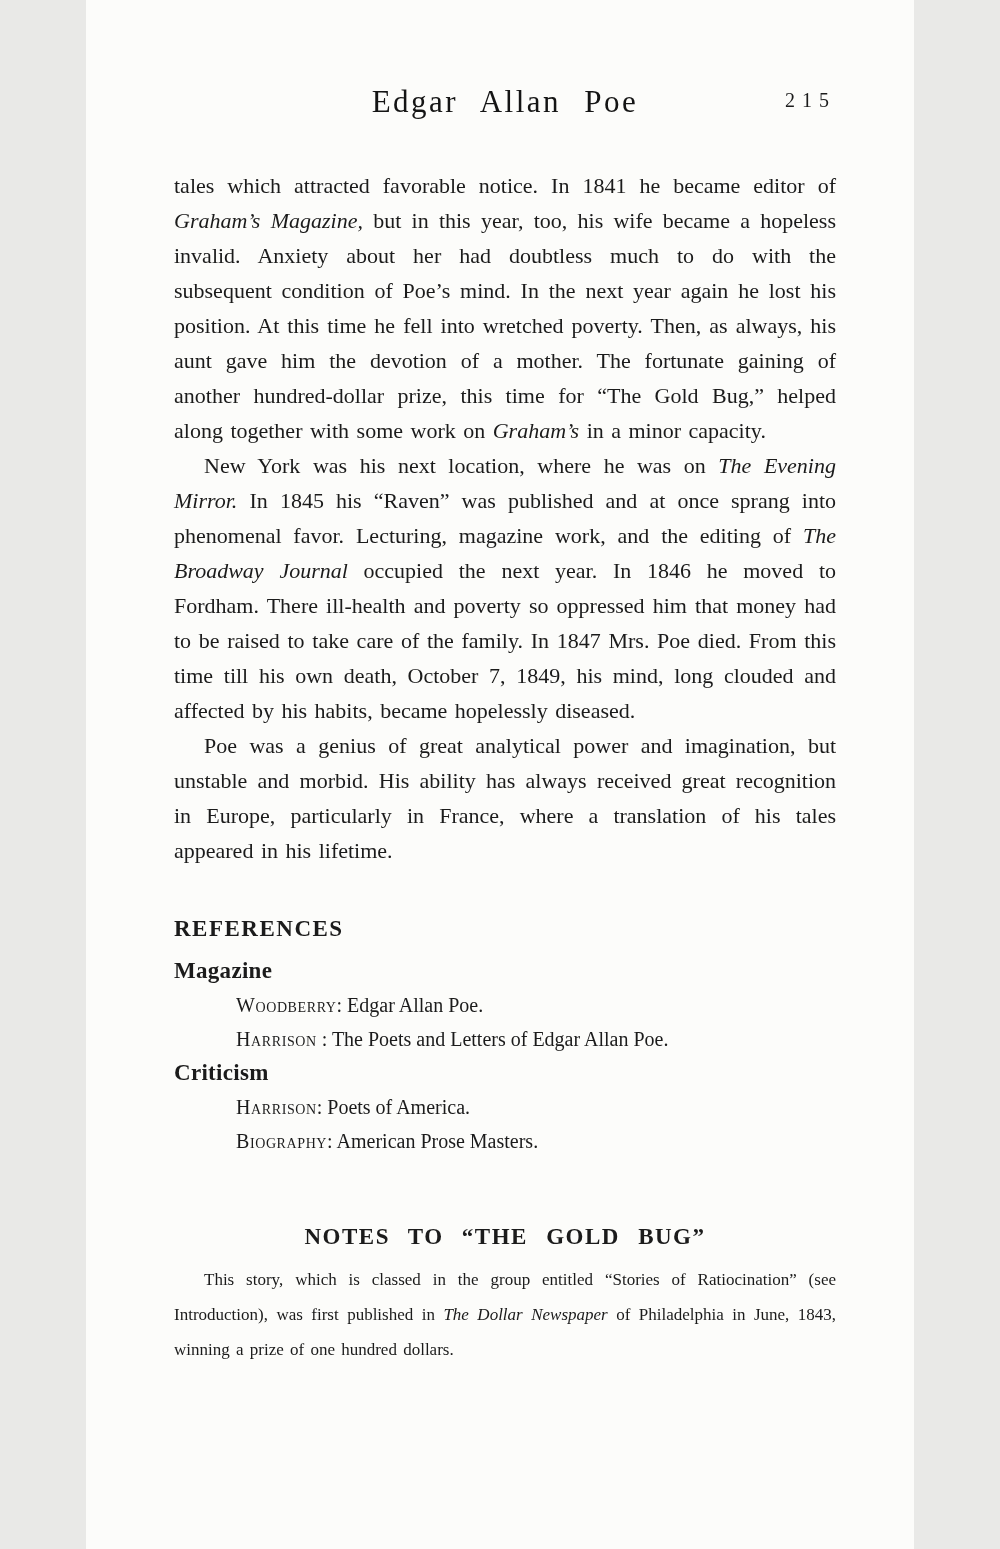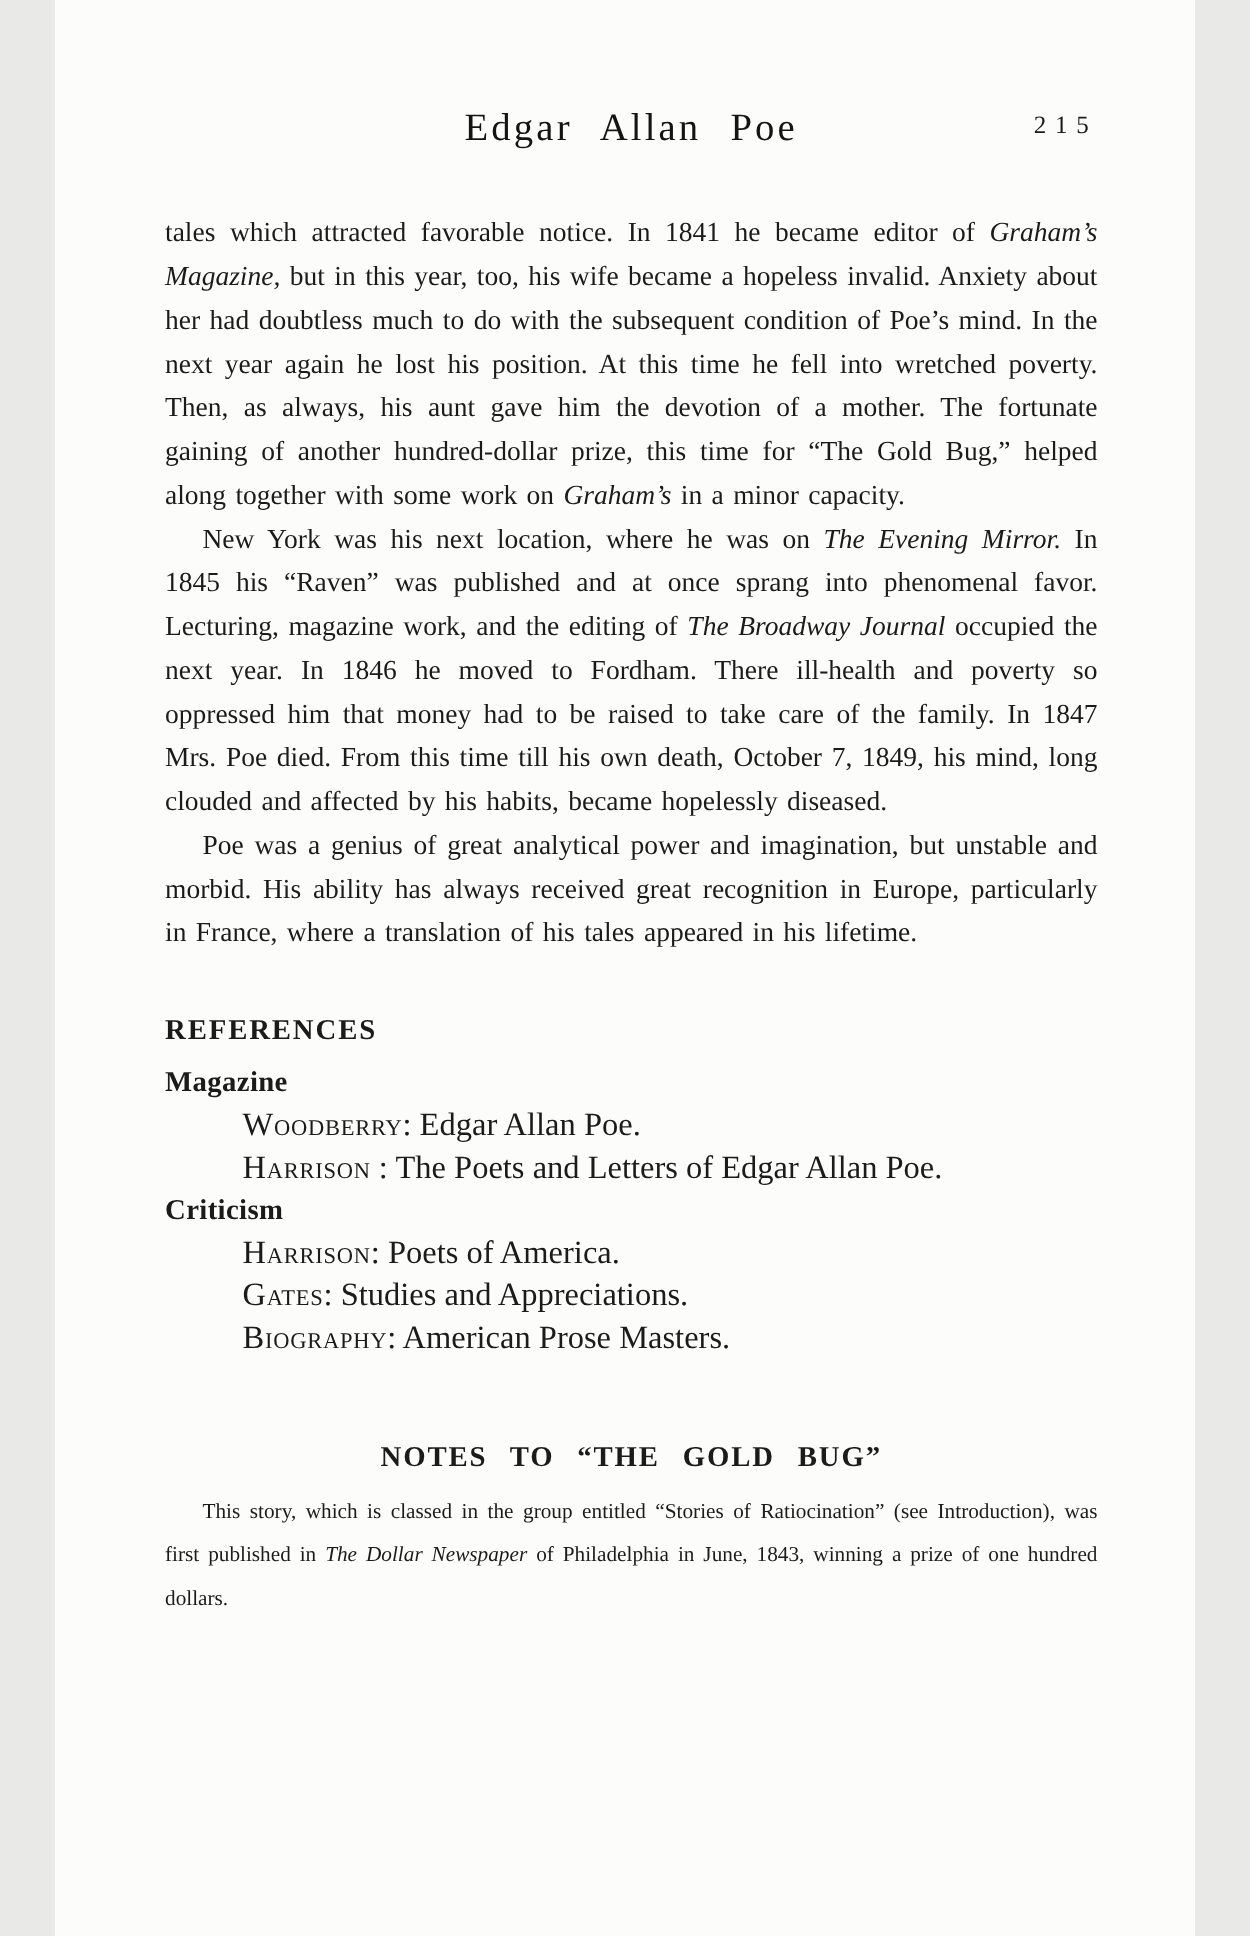--- a/index.html
+++ b/index.html
@@ -2,21 +2,21 @@
 <html><head>
 <meta charset="utf-8">
 <style>
   html, body {
     margin: 0;
     padding: 0;
     background: #e9e9e7;
   }
   .page {
     position: relative;
-    width: 912px;
+    width: 828px;
     min-height: 1549px;
     margin: 0 auto;
     box-sizing: border-box;
     padding: 84px 78px 40px 88px;
     background: #fcfcfa;
     color: #1b1b1b;
     font-family: "Liberation Serif", "DejaVu Serif", serif;
   }
   .page-header {
     position: relative;
@@ -62,21 +62,21 @@
     word-spacing: 4px;
   }
   .ref-label {
     font-size: 23px;
     font-weight: 700;
     line-height: 34px;
     letter-spacing: 0.3px;
   }
   .ref-entry {
     margin-left: 62px;
-    font-size: 26px;
+    font-size: 20px;
     line-height: 34px;
   }
   .notes-heading {
     margin: 66px 0 12px 0;
     text-align: center;
     font-size: 23px;
     font-weight: 700;
     letter-spacing: 1.5px;
     word-spacing: 11px;
   }
@@ -109,21 +109,20 @@
 
     <div class="ref-group">
       <div class="ref-label">Magazine</div>
       <div class="ref-entry"><span class="run-smallcaps">Woodberry</span><span>: Edgar Allan Poe.</span></div>
       <div class="ref-entry"><span class="run-smallcaps">Harrison</span><span> : The Poets and Letters of Edgar Allan Poe.</span></div>
     </div>
 
     <div class="ref-group">
       <div class="ref-label">Criticism</div>
       <div class="ref-entry"><span class="run-smallcaps">Harrison</span><span>: Poets of America.</span></div>
-      <div class="ref-entry"><span class="run-smallcaps">Gates</span><span>: Studies and Appreciations.</span></div>
       <div class="ref-entry"><span class="run-smallcaps">Biography</span><span>: American Prose Masters.</span></div>
     </div>
   </section>
 
   <section class="notes">
     <h2 class="notes-heading">NOTES TO “THE GOLD BUG”</h2>
     <p class="notes-para"><span>This story, which is classed in the group entitled “Stories of Ratiocination” (see Introduction), was first published in </span><span class="run-italic">The Dollar Newspaper</span><span> of Philadelphia in June, 1843, winning a prize of one hundred dollars.</span></p>
   </section>
 
 </div>

